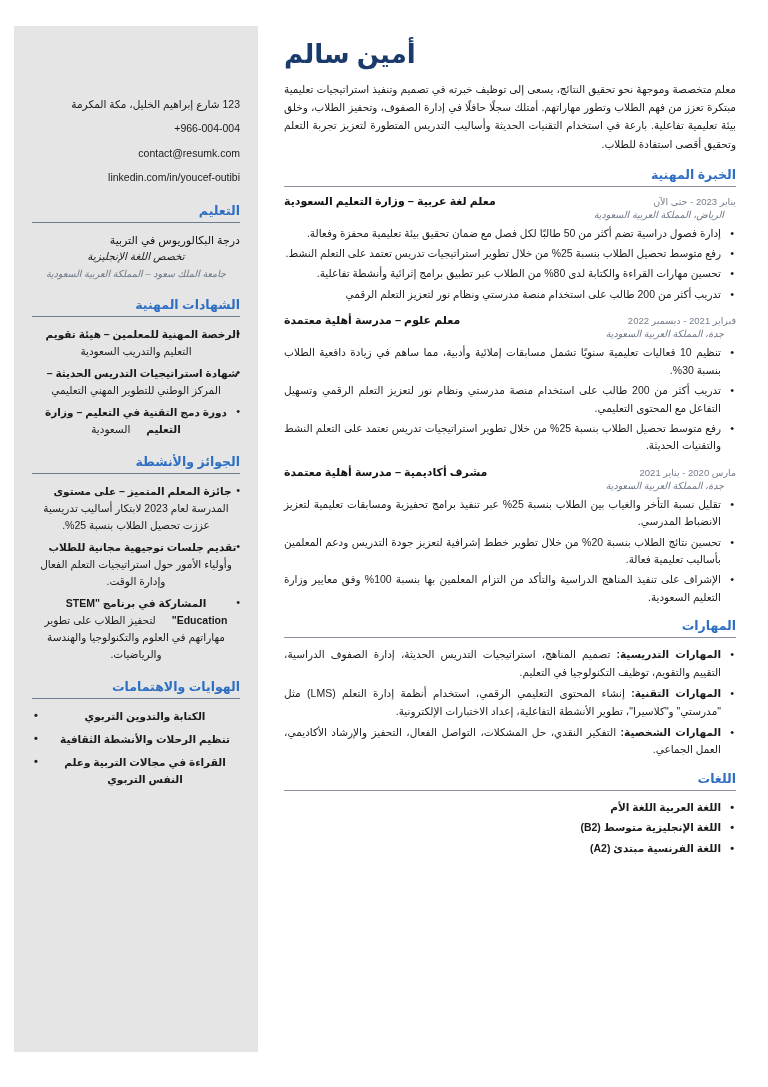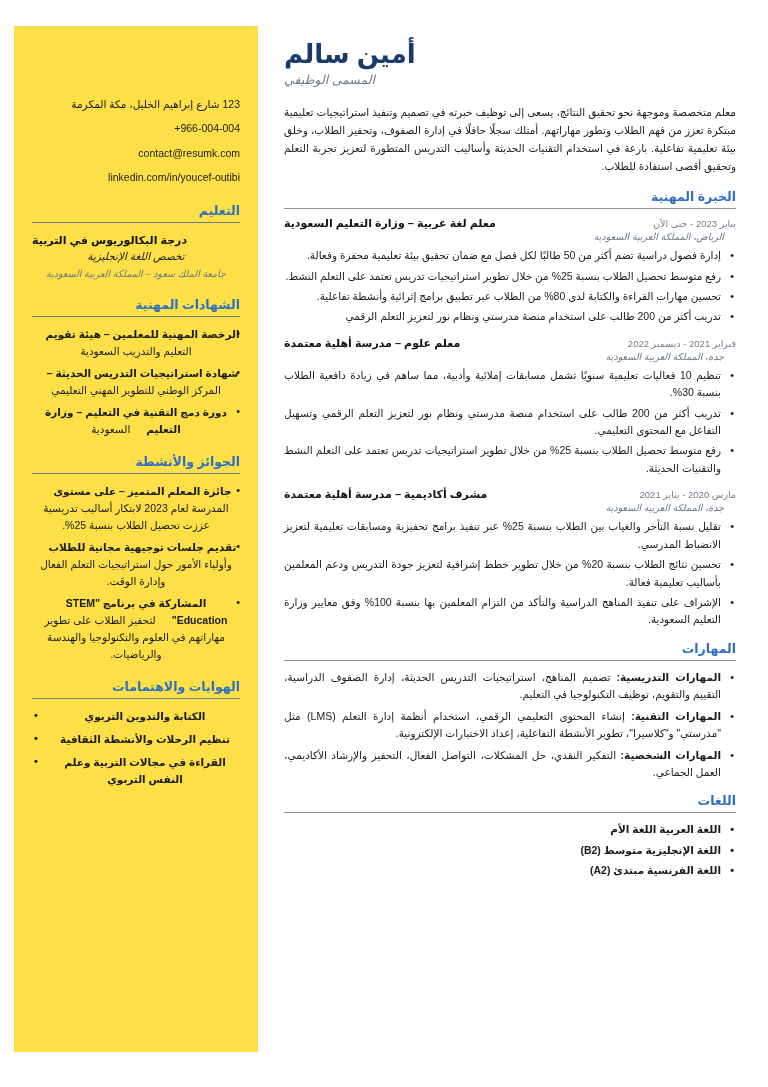--- a/index.html
+++ b/index.html
@@ -23,21 +23,21 @@
     box-sizing: border-box;
   }
   
   .sidebar {
     position: absolute;
     top: 26px;
     right: 510px;   
     left: 14px;
     width: 244px;
     height: 1026px;
-    background: #fde047;
+    background: #e5e5e5;
     box-sizing: border-box;
     padding: 22px 18px 10px 18px;
     direction: rtl;
     text-align: right;
   }
   .contact {
     text-align: left;
     direction: ltr;
     margin-top: 48px;
     margin-bottom: 18px;
@@ -65,22 +65,22 @@
     letter-spacing: 0;
   }
   .rule {
     height: 1px;
     background: #6f7d93;
     border: 0;
     margin: 0 0 9px 0;
   }
   .edu-degree {
     font-size: 11px;
-    font-weight: bold;
-    text-align: left;
+    font-weight: normal;
+    text-align: right;
     color: #121212;
     line-height: 1.5;
     margin-bottom: 1px;
   }
   .edu-field {
     font-size: 10.5px;
     font-style: italic;
     text-align: center;
     color: #1b1b1b;
     margin-bottom: 5px;
@@ -307,21 +307,20 @@
         <li>تنظيم الرحلات والأنشطة الثقافية</li>
         <li>القراءة في مجالات التربية وعلم النفس التربوي</li>
       </ul>
     </section>
 
   </aside>
 
   <main class="main">
 
     <h1 class="name">أمين سالم</h1>
-    <div class="job-title">المسمى الوظيفي</div>
     <p class="summary">معلم متخصصة وموجهة نحو تحقيق النتائج، يسعى إلى توظيف خبرته في تصميم وتنفيذ استراتيجيات تعليمية مبتكرة تعزز من فهم الطلاب وتطور مهاراتهم. أمتلك سجلًا حافلًا في إدارة الصفوف، وتحفيز الطلاب، وخلق بيئة تعليمية تفاعلية. بارعة في استخدام التقنيات الحديثة وأساليب التدريس المتطورة لتعزيز تجربة التعلم وتحقيق أقصى استفادة للطلاب.</p>
 
     <section class="sec">
       <h2 class="main-head">الخبرة المهنية</h2>
       <hr class="main-rule">
 
       <div class="job">
         <div class="job-row">
           <div class="job-role">معلم لغة عربية – وزارة التعليم السعودية</div>
           <div class="job-date">يناير 2023 - حتى الآن</div>

